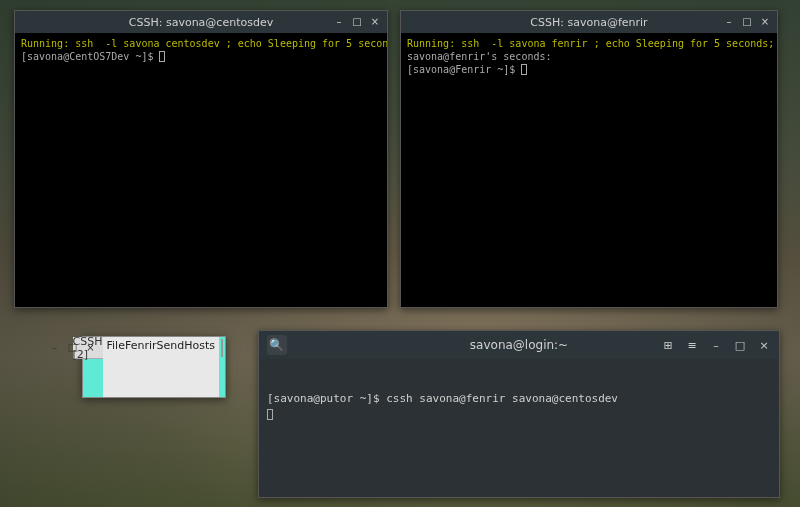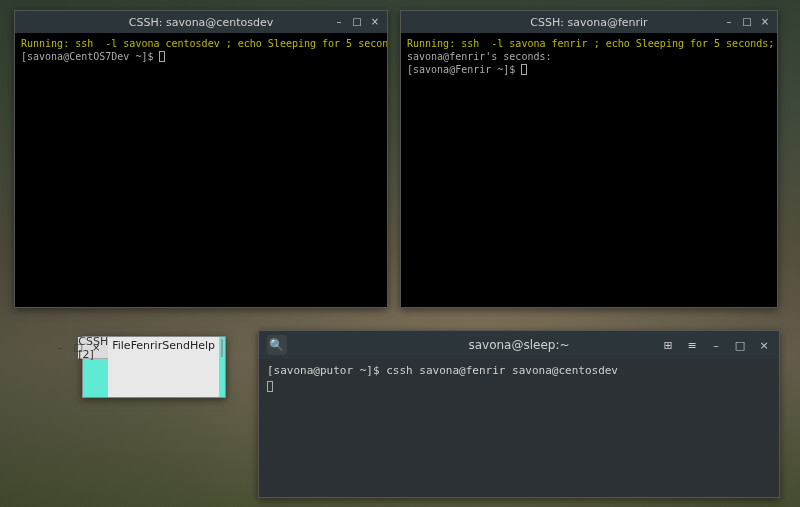--- a/index.html
+++ b/index.html
@@ -155,20 +155,21 @@
     color: #ccc;
   }
   .gnome-body {
     flex: 1;
     background: #2b3135;
     padding: 4px 8px;
     font-family: "DejaVu Sans Mono", monospace;
     font-size: 11px;
     line-height: 1.4;
     color: #d0d0d0;
+    margin-top: 28px;
   }
 </style>
 </head>
 <body>
 
 <div class="bg-overlay"></div>
 
 <div class="window" style="left:14px; top:10px; width:374px; height:298px;">
   <div class="titlebar">
     <span>CSSH: savona@centosdev</span>
@@ -206,31 +207,31 @@
     <div class="win-controls">
       <div class="win-btn light">–</div>
       <div class="win-btn light">□</div>
       <div class="win-btn light">×</div>
     </div>
   </div>
   <div class="menubar">
     <span class="menuitem">File</span>
     <span class="menuitem">Fenrir</span>
     <span class="menuitem">Send</span>
-    <span class="menuitem">Help</span>
+    <span class="menuitem">Hosts</span>
   </div>
   <div class="input-row"></div>
 </div>
 
 <div class="gnome-term" style="left:258px; top:330px; width:522px; height:168px;">
   <div class="gnome-titlebar">
     <div class="gnome-left-btn">
       <span>🔍</span>
     </div>
-    <span class="gnome-title">savona@sleep:~</span>
+    <span class="gnome-title">savona@login:~</span>
     <div class="gnome-right">
       <div class="gnome-btn">⊞</div>
       <div class="gnome-btn">≡</div>
       <div class="gnome-btn">–</div>
       <div class="gnome-btn">□</div>
       <div class="gnome-btn">×</div>
     </div>
   </div>
   <div class="gnome-body">
     <div class="term-line">[savona@putor ~]$ cssh savona@fenrir savona@centosdev</div>

